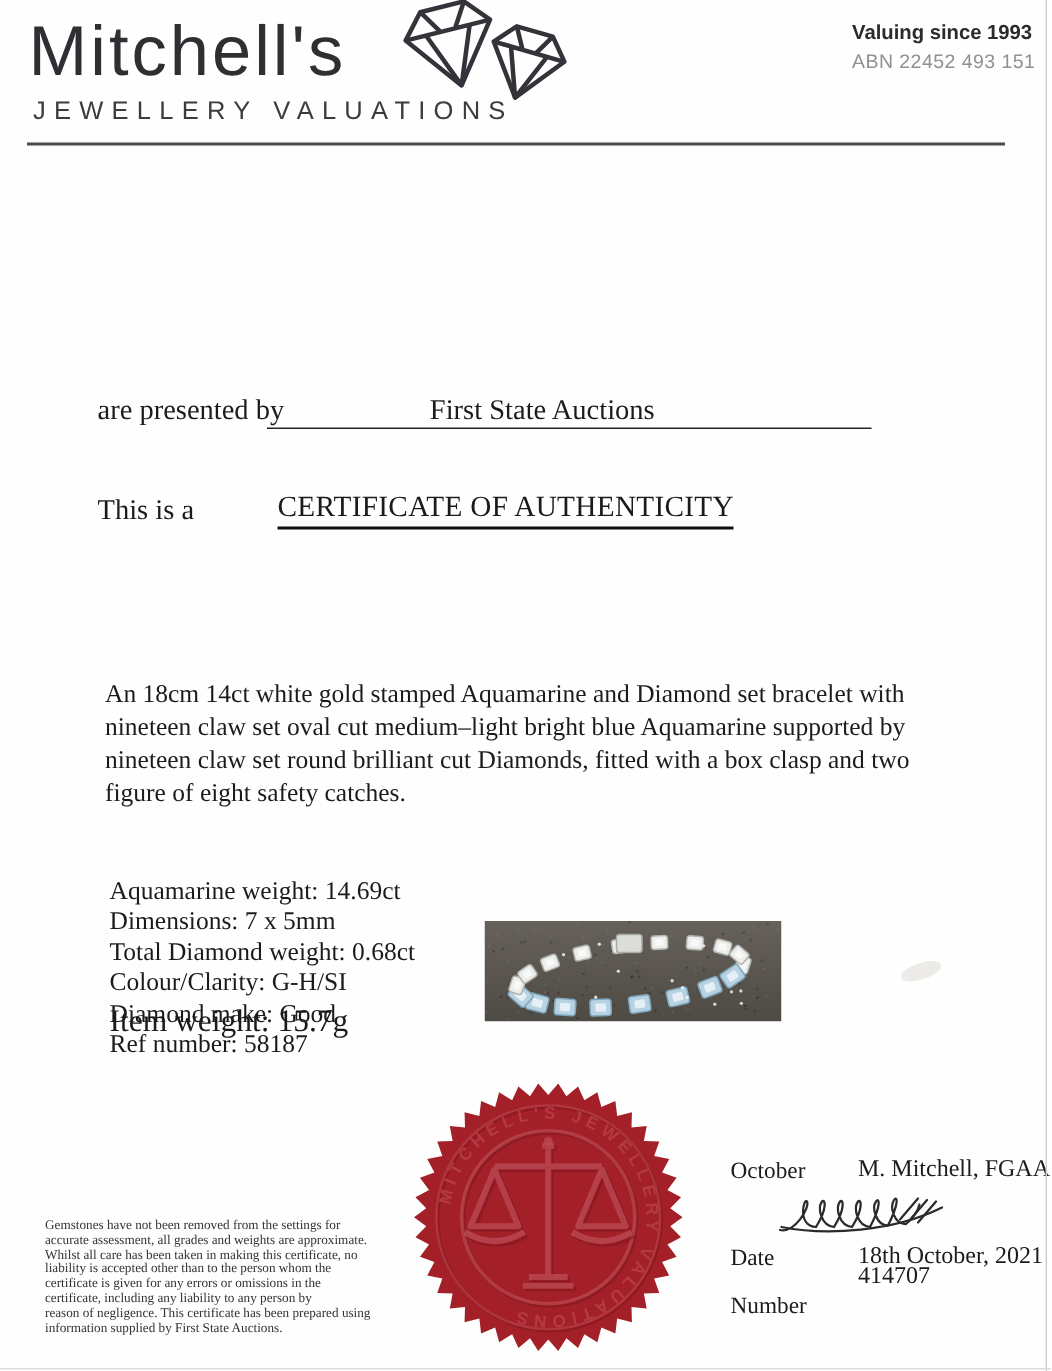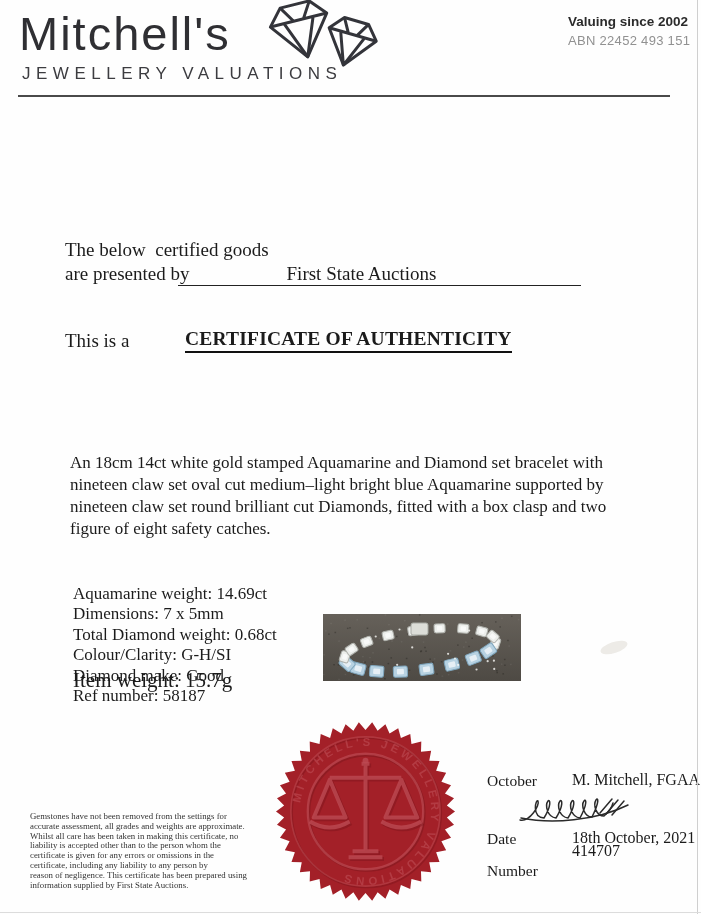--- a/index.html
+++ b/index.html
@@ -20,21 +20,21 @@
 
   
   .presented-1{position:absolute;left:65px;top:239px;font-size:19px;white-space:pre-wrap;}
   .presented-2{position:absolute;left:65px;top:263px;font-size:19px;}
   .presenter-line{position:absolute;left:178px;top:263px;width:403px;height:22px;
         border-bottom:1.5px solid #222;text-align:center;font-size:19px;}
   .presenter-line span{position:relative;left:-18px;}
 
   
   .title-prefix{position:absolute;left:65px;top:330px;font-size:19px;}
-  .title-heading{position:absolute;left:185px;top:328px;font-size:19.5px;font-weight:bold;
+  .title-heading{position:absolute;left:185px;top:328px;font-size:19.5px;font-weight:normal;
         letter-spacing:.2px;border-bottom:2px solid #111;padding-bottom:1px;}
 
   
   .description{position:absolute;left:70px;top:452px;width:560px;font-size:17px;line-height:22px;}
   .spec-list{position:absolute;left:73px;top:543px;font-size:17px;line-height:20.4px;margin-top:41px;}
   .item-weight{position:absolute;left:73px;top:668px;font-size:21px;}
 
   
   .photo{position:absolute;left:323px;top:614px;width:198px;height:67px;}
 
@@ -73,25 +73,24 @@
           <path d="M-28,-10 L30,-10 M-14,-26 L-4,-10 M16,-26 L6,-10 M-14,-10 L1,28 M16,-10 L1,28"></path>
         </g>
         <g transform="translate(84,42) rotate(16)">
           <path d="M-24,-8 L-12,-22 L13,-22 L25,-8 L0,24 Z"></path>
           <path d="M-24,-8 L25,-8 M-12,-22 L-4,-8 M13,-22 L5,-8 M-12,-8 L0,24 M13,-8 L0,24"></path>
         </g>
       </g>
     </svg>
   </div>
   <div class="tagline">JEWELLERY VALUATIONS</div>
-  <div class="since">Valuing since 2002</div>
+  <div class="since">Valuing since 1993</div>
   <div class="abn">ABN 22452 493 151</div>
   <div class="header-rule"></div>
 
-  <div class="presented-1">The below  certified goods</div>
   <div class="presented-2">are presented by</div>
   <div class="presenter-line">
     <span>First State Auctions</span>
   </div>
 
   <div class="title-prefix">This is a</div>
   <div class="title-heading">CERTIFICATE OF AUTHENTICITY</div>
 
   <div class="description">An 18cm 14ct white gold stamped Aquamarine and Diamond set bracelet with nineteen claw set oval cut medium–light bright blue Aquamarine supported by nineteen claw set round brilliant cut Diamonds, fitted with a box clasp and two figure of eight safety catches.</div>
 

